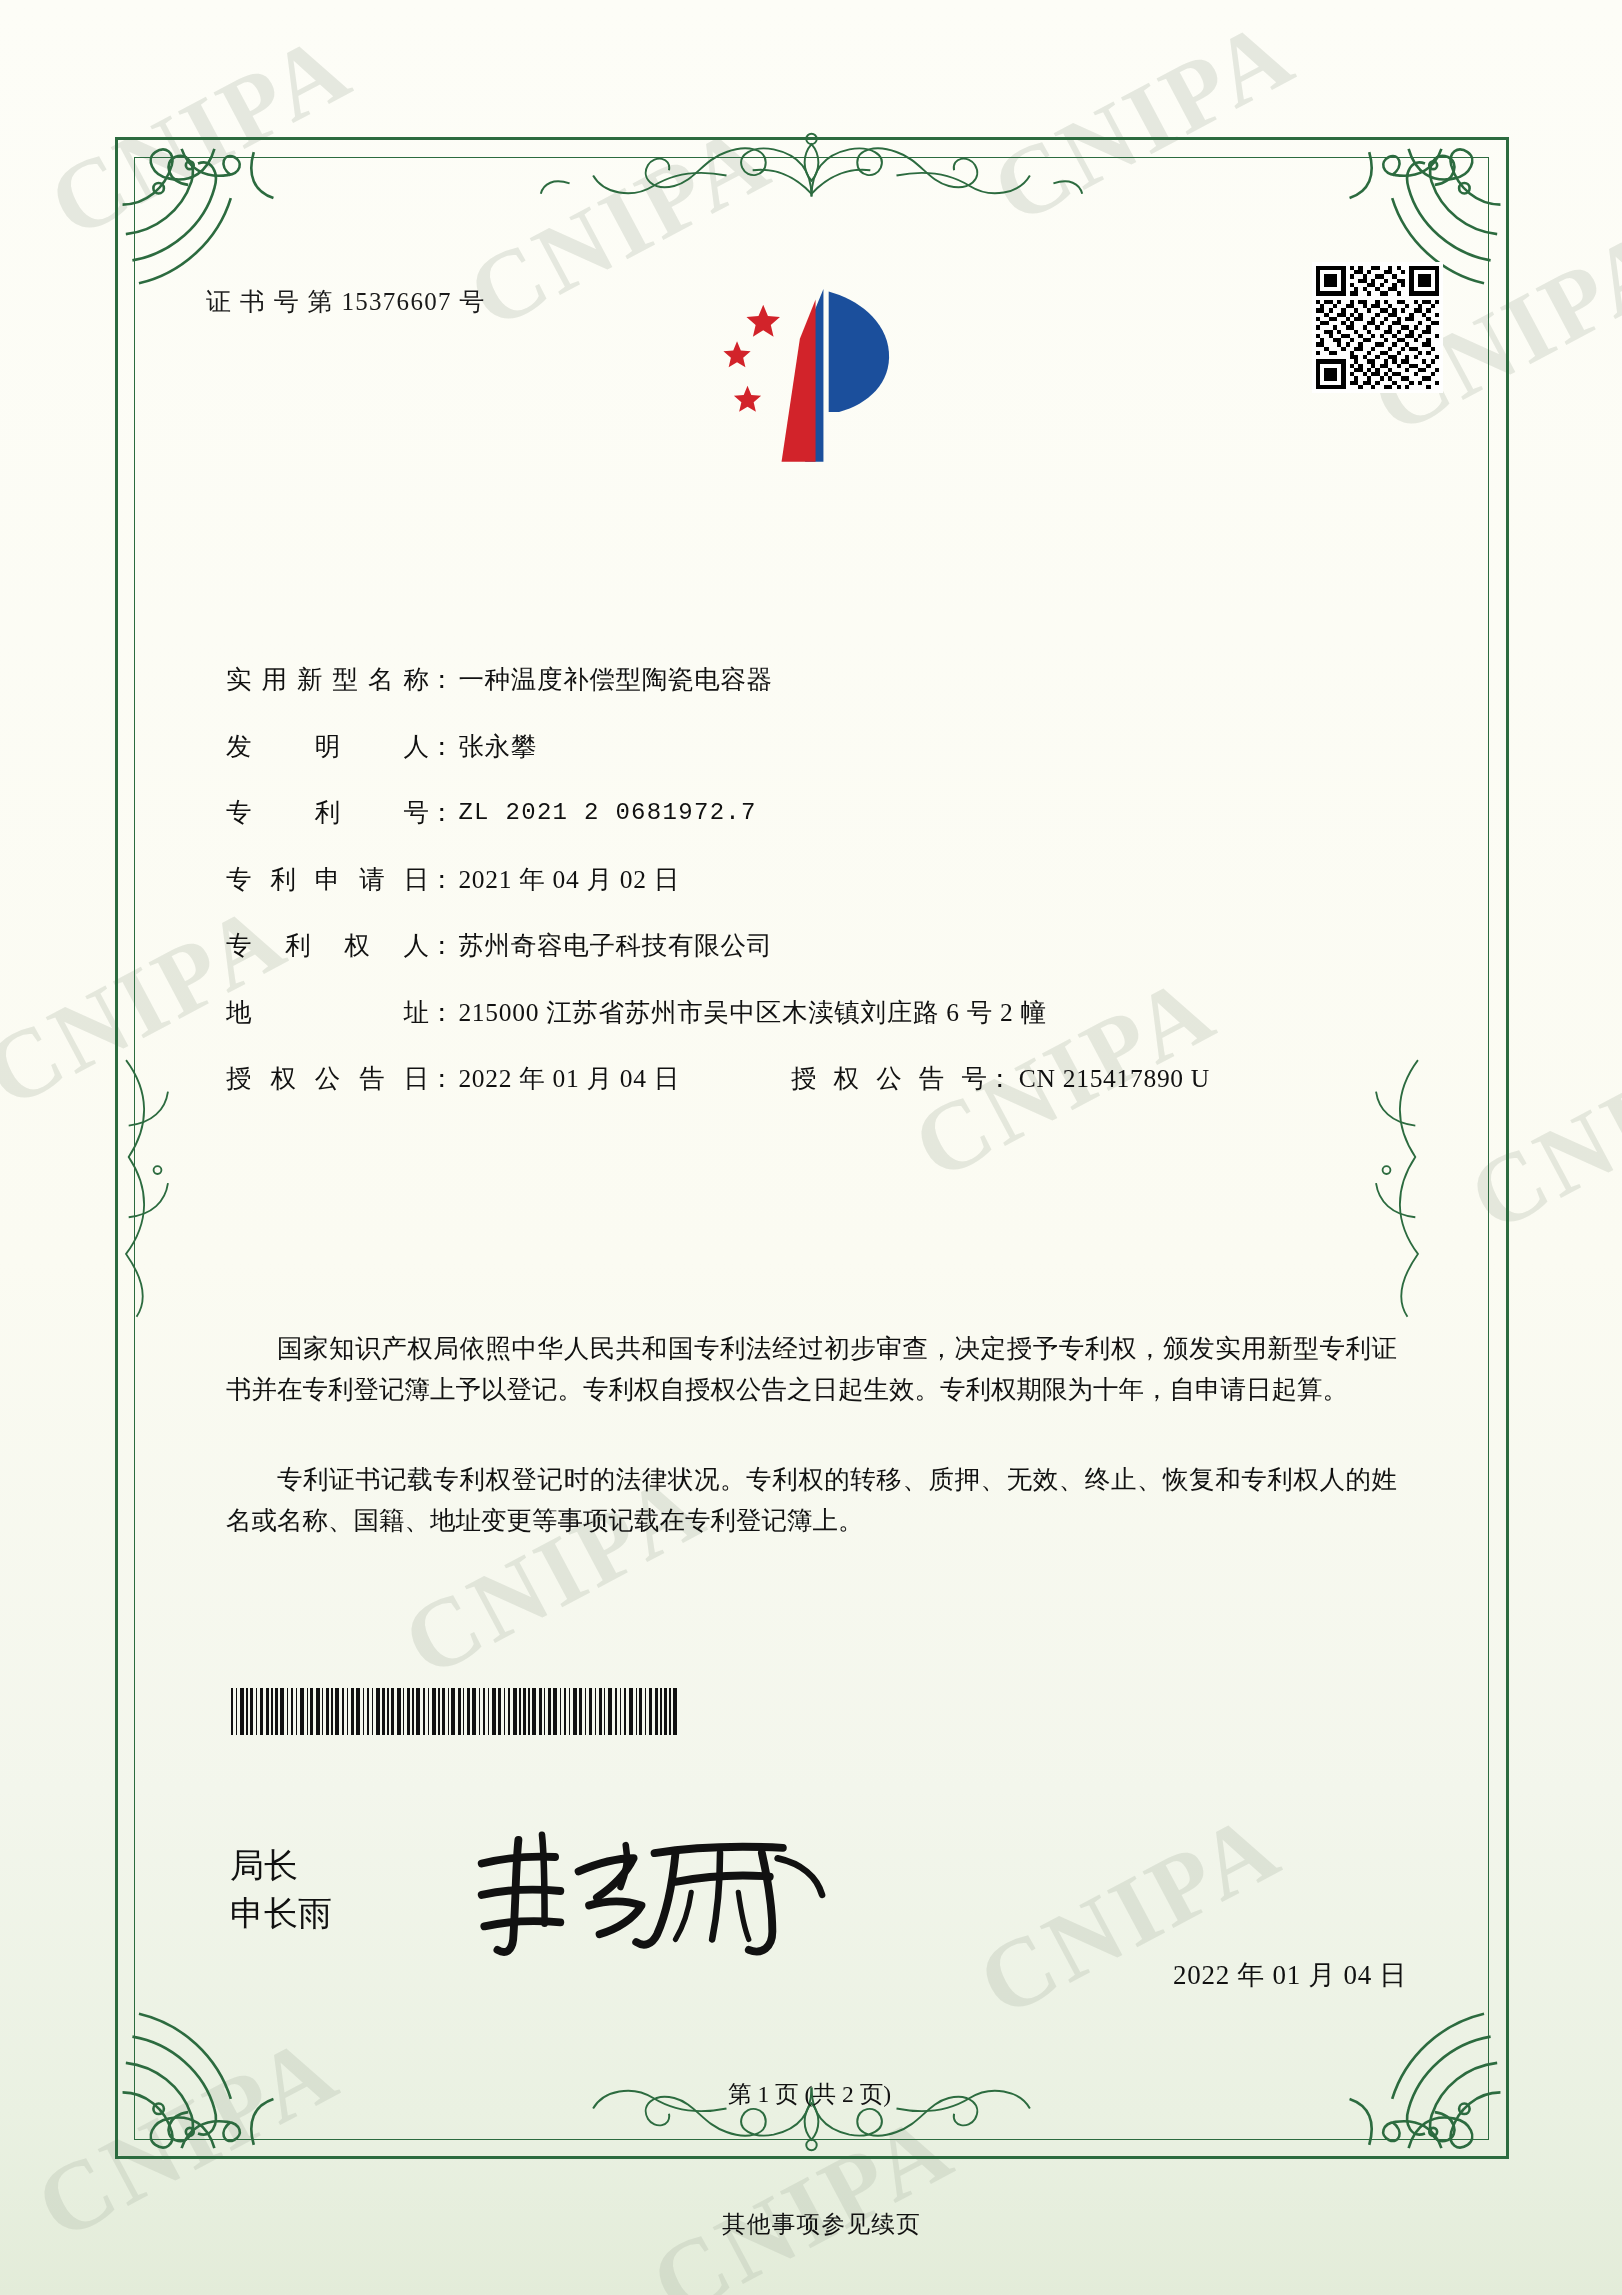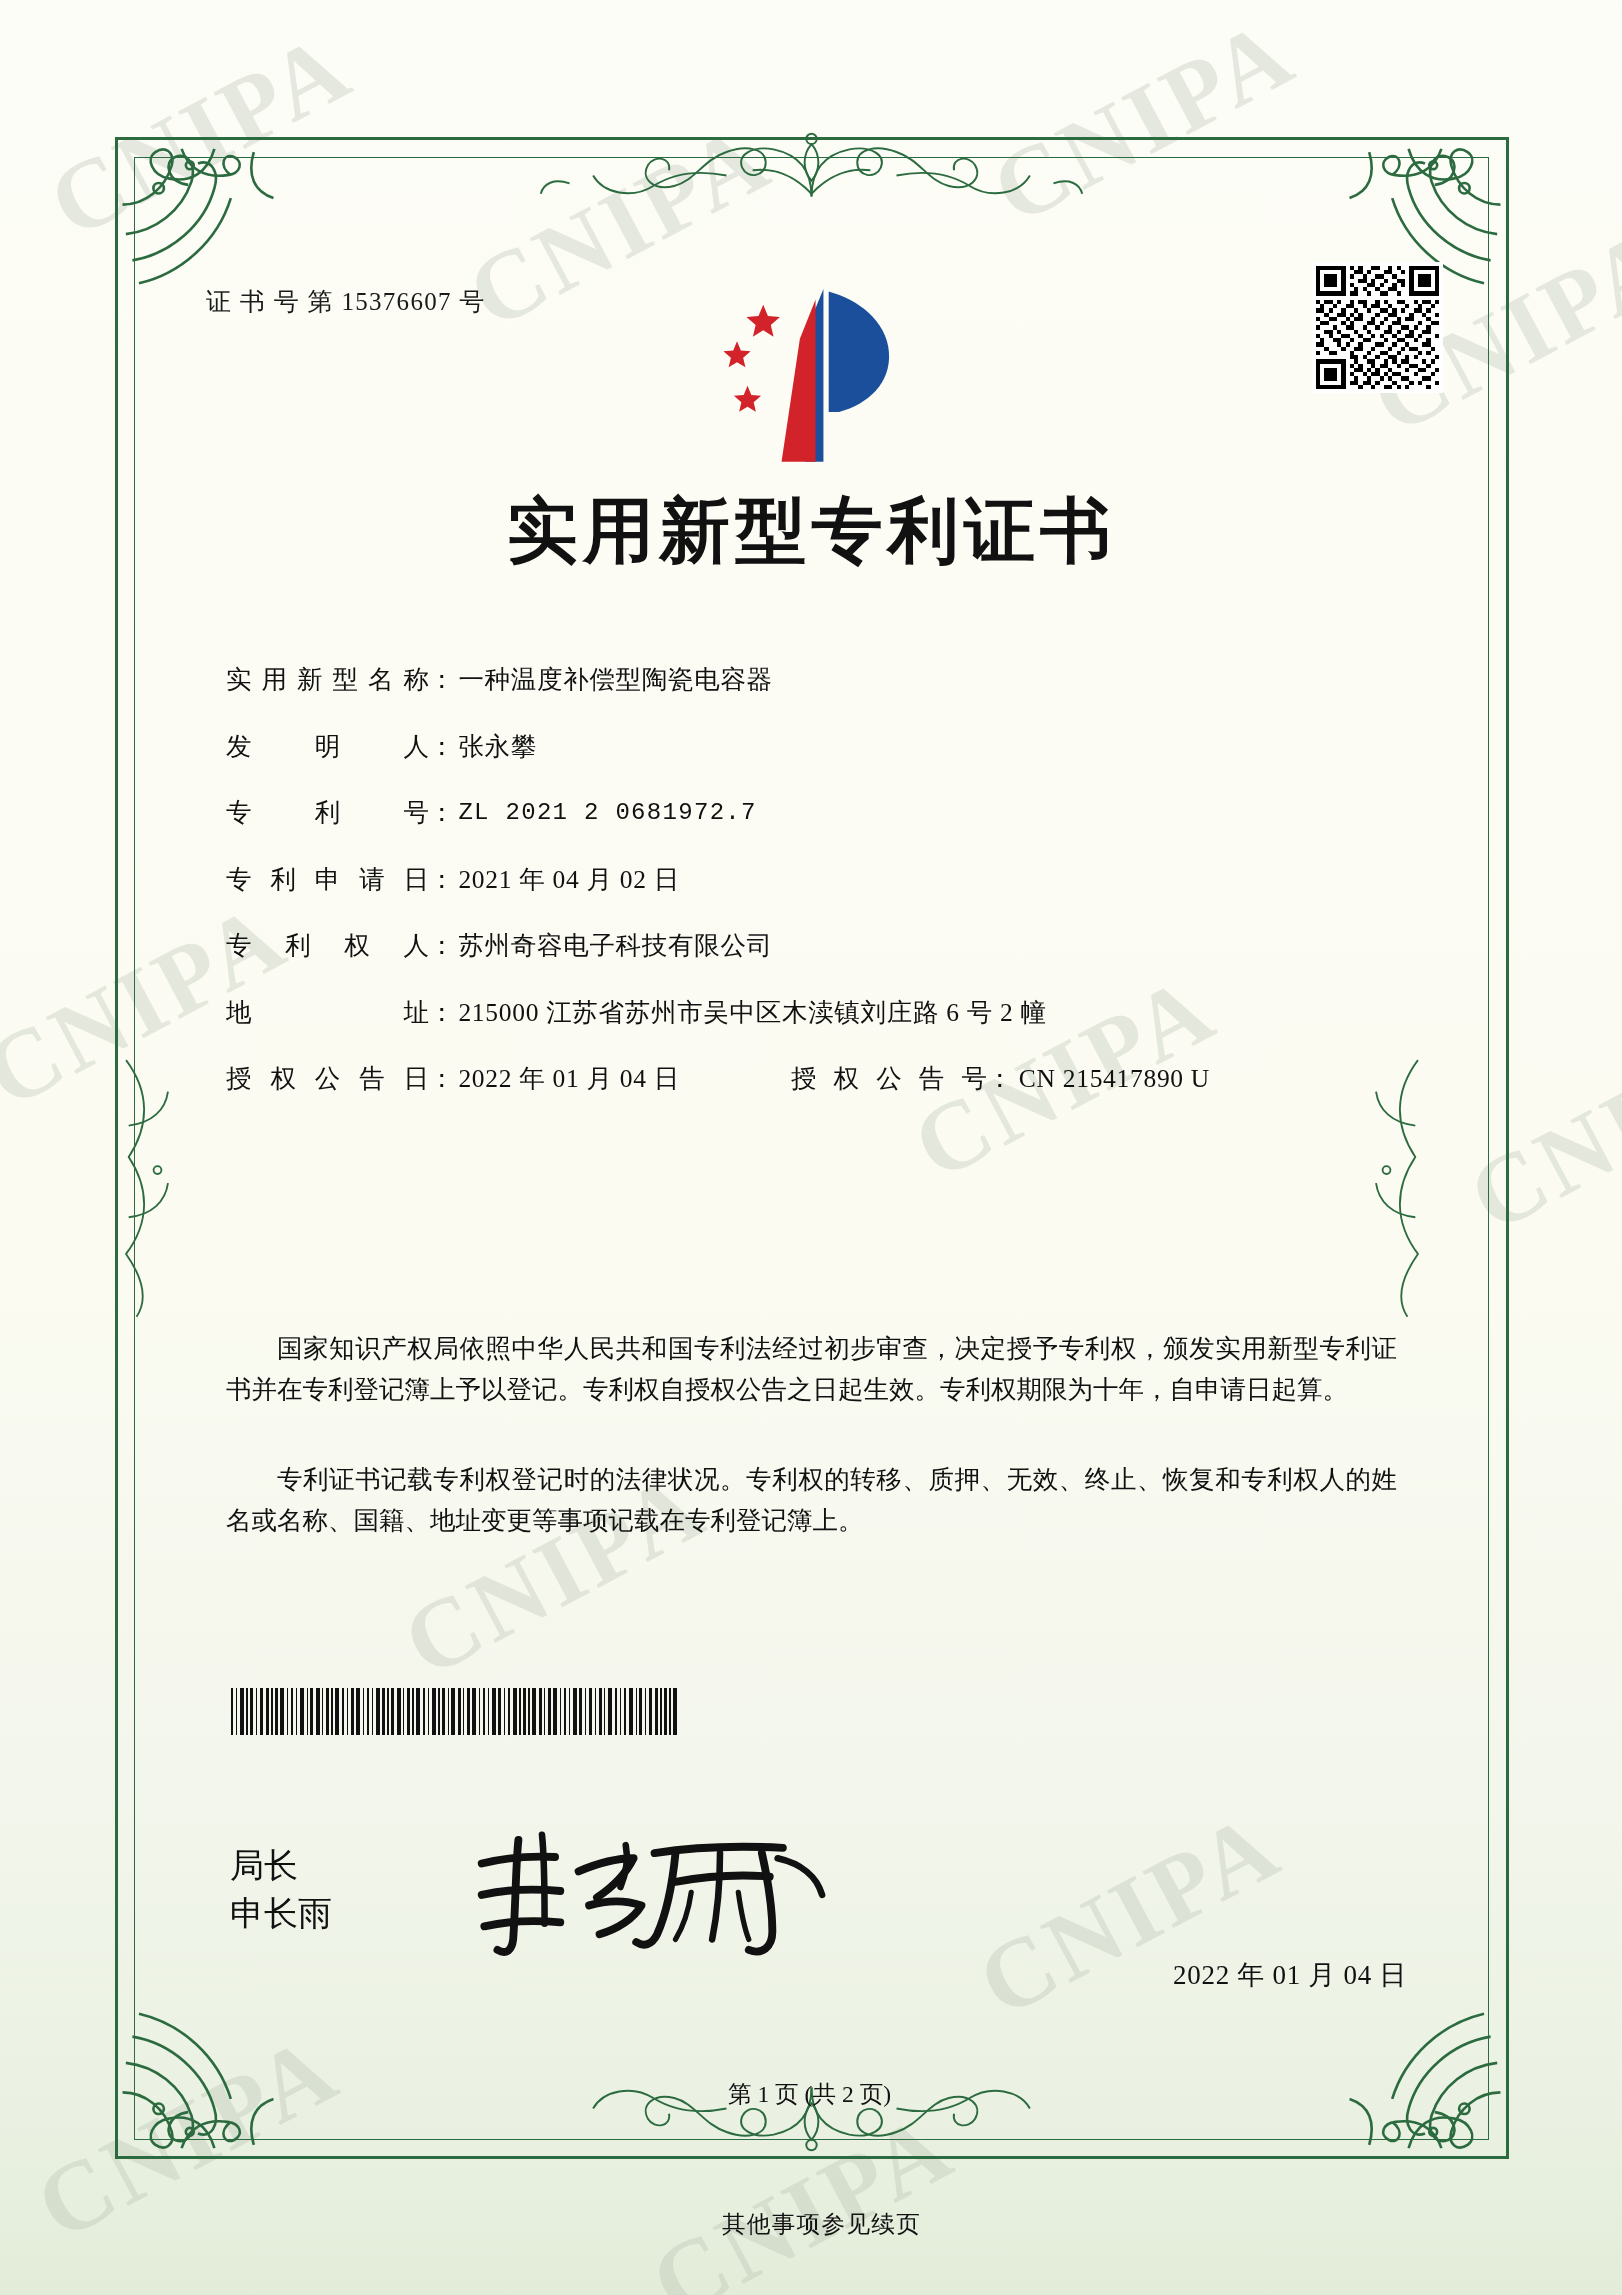--- a/index.html
+++ b/index.html
@@ -612,21 +612,20 @@
       <path d="M74 44 L 86 14 L 86 138 L 60 138 Z" fill="#d2232a"></path>
 
       <g fill="#d2232a">
         <polygon points="46,18 49.6,26.6 58.8,27.4 51.8,33.5 53.9,42.5 46,37.6 38.1,42.5 40.2,33.5 33.2,27.4 42.4,26.6"></polygon>
         <polygon points="26,46 28.9,53 36.4,53.6 30.7,58.6 32.4,65.9 26,62 19.6,65.9 21.3,58.6 15.6,53.6 23.1,53"></polygon>
         <polygon points="34,80 36.9,87 44.4,87.6 38.7,92.6 40.4,99.9 34,96 27.6,99.9 29.3,92.6 23.6,87.6 31.1,87"></polygon>
       </g>
     </svg>
   </div>
 
-  <div class="main-title">实用新型专利证书</div>
 
   <div class="fields">
     <div class="field-row">
       <span class="field-label">实用新型名称</span>
       <span class="field-colon">：</span>
       <span class="field-value">一种温度补偿型陶瓷电容器</span>
     </div>
     <div class="field-row">
       <span class="field-label">发明人</span>
       <span class="field-colon">：</span>

